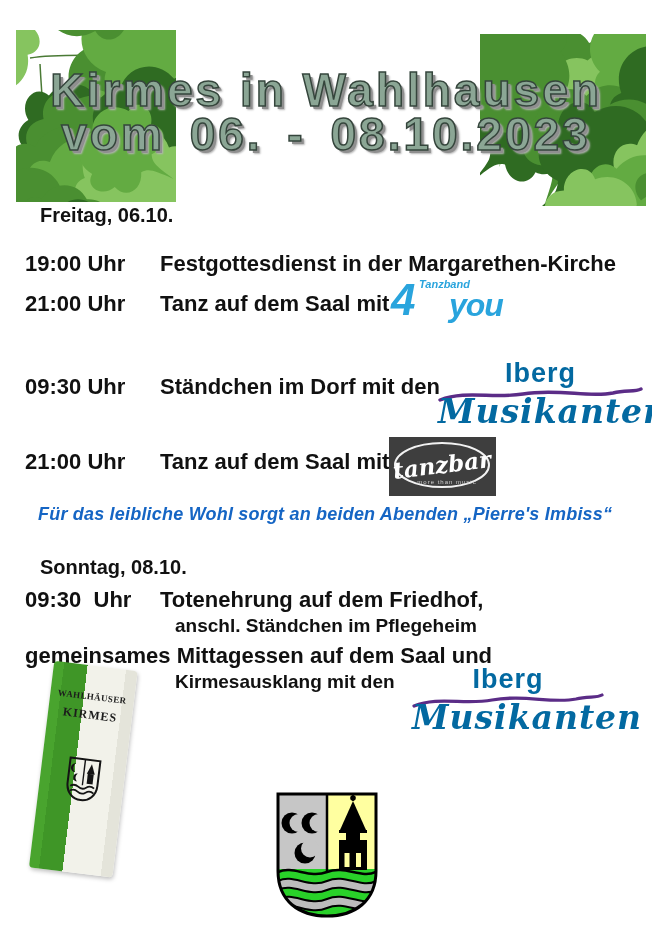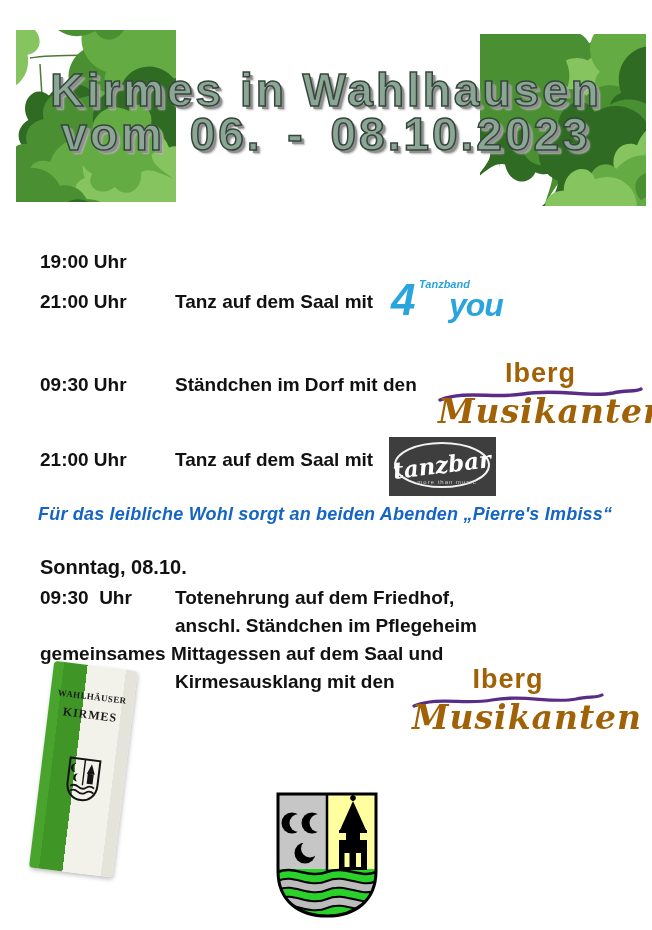--- a/index.html
+++ b/index.html
@@ -9,36 +9,36 @@
   
   .title-line{position:absolute;left:0;right:0;text-align:center;font-weight:bold;
       font-size:46px;line-height:40px;letter-spacing:3px;color:#8ba695;
       -webkit-text-stroke:1.5px #35453c;
       text-shadow:3px 3px 0 #8f8f8f,4px 4px 2px #b5b5b5;}
   .title-line.l1{top:70px;}
   .title-line.l2{top:114px;word-spacing:9px;}
 
   
   .day{position:absolute;left:40px;font-size:20px;font-weight:bold;}
-  .row{position:absolute;left:40px;display:flex;font-size:19px;font-weight:bold;}
+  .row{position:absolute;left:25px;display:flex;font-size:22px;font-weight:bold;}
   .time{width:135px;white-space:pre;flex:0 0 135px;}
   .cont{position:absolute;left:175px;font-size:19px;font-weight:bold;text-align:center;}
 
   
   .notice{position:absolute;left:38px;top:504px;width:580px;font-size:18px;font-weight:bold;
       font-style:italic;color:#1565c4;letter-spacing:0.2px;}
 
   
   .fy{position:absolute;left:391px;top:277px;color:#29a4dd;font-style:italic;font-weight:bold;width:100px;height:50px;}
   .fy-4{position:absolute;left:0;top:1px;font-size:44px;line-height:44px;letter-spacing:-2px;}
   .fy-you{position:absolute;left:26px;top:12px;font-size:32px;line-height:32px;letter-spacing:-1px;margin-left:32px;}
   .fy-tag{position:absolute;left:28px;top:2px;font-size:11px;line-height:11px;letter-spacing:0;}
 
   
-  .iberg{position:absolute;color:#a16207;text-align:center;}
+  .iberg{position:absolute;color:#0369a1;text-align:center;}
   .iberg.one{left:438px;top:360px;width:205px;}
   .iberg.two{left:412px;top:666px;width:192px;}
   .iberg-word{font-size:27px;line-height:27px;font-weight:bold;letter-spacing:1px;}
   .iberg-wave{display:block;margin:-2px auto 0 auto;}
   .iberg-script{font-family:"DejaVu Serif",serif;font-style:italic;font-weight:bold;
       font-size:33px;line-height:30px;margin-top:-6px;letter-spacing:1px;}
 
   
   .tanzbar{position:absolute;left:389px;top:437px;}
 
@@ -118,22 +118,24 @@
     <use href="#ivy-leaf" transform="translate(148,112) rotate(70) scale(0.8)" fill="#86c45f"></use>
     <use href="#ivy-leaf" transform="translate(142,126) rotate(-50) scale(0.7)" fill="#4a8f31"></use>
     <use href="#ivy-leaf" transform="translate(150,140) rotate(20) scale(0.65)" fill="#63ab42"></use>
     <use href="#ivy-leaf" transform="translate(144,154) rotate(-25) scale(0.55)" fill="#2f6b22"></use>
     <use href="#ivy-leaf" transform="translate(150,164) rotate(50) scale(0.5)" fill="#4a8f31"></use>
   </svg>
 
   <div class="title-line l1">Kirmes in Wahlhausen</div>
   <div class="title-line l2">vom 06. - 08.10.2023</div>
 
+  <div class="day" style="top:204px">Freitag, 06.10.</div>
   <div class="row" style="top:251px">
     <span class="time">19:00 Uhr</span>
+    <span class="desc">Festgottesdienst in der Margarethen-Kirche</span>
   </div>
   <div class="row" style="top:291px">
     <span class="time">21:00 Uhr</span>
     <span class="desc">Tanz auf dem Saal mit</span>
   </div>
 
   <div class="fy">
     <span class="fy-tag">Tanzband</span>
     <span class="fy-4">4</span>
     <span class="fy-you">you</span>

